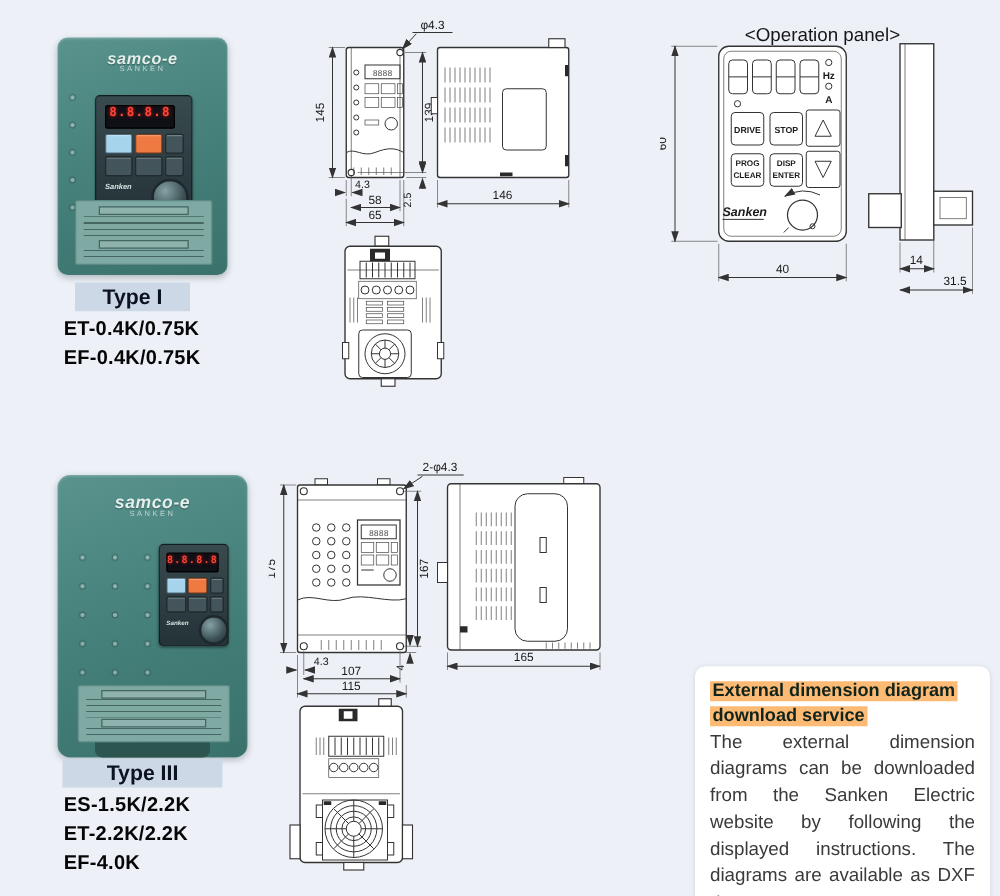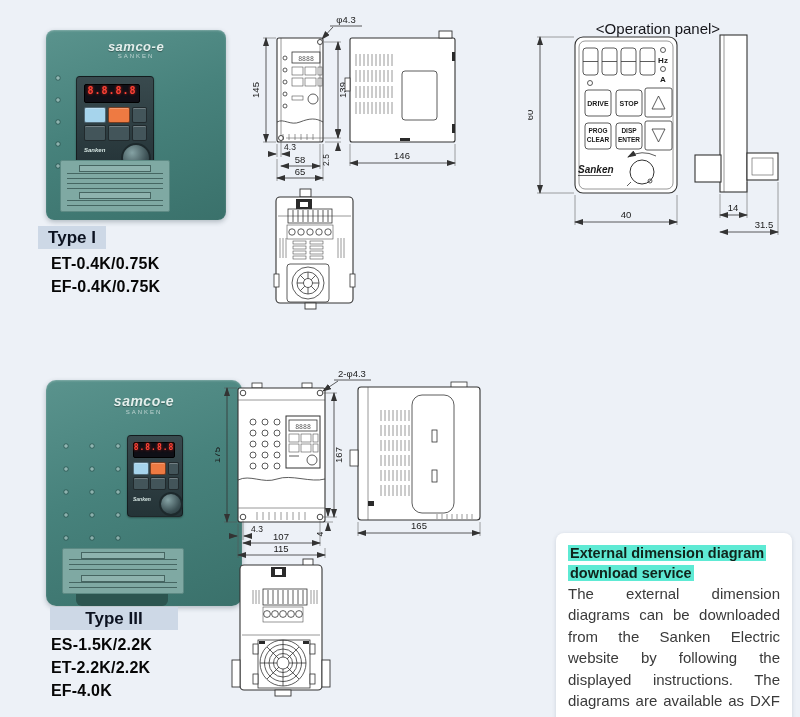--- a/index.html
+++ b/index.html
@@ -3,21 +3,21 @@
 <meta charset="utf-8">
 <style>
   html,body{margin:0;padding:0;background:#e9eef5;}
   #page{position:relative;width:800px;height:717px;background:#edf1f7;overflow:hidden;
         font-family:"Liberation Sans",sans-serif;color:#111;}
   .abs{position:absolute;}
 
   
   .product{position:absolute;border-radius:8px;
     background:linear-gradient(160deg,#5a938d 0%,#47827c 45%,#3a716b 100%);
-    box-shadow:0 2px 5px rgba(40,60,70,.30), inset 0 1px 2px rgba(255,255,255,.25);padding-left:44px;}
+    box-shadow:0 2px 5px rgba(40,60,70,.30), inset 0 1px 2px rgba(255,255,255,.25);}
   .brand{position:absolute;left:0;right:0;text-align:center;color:#e3efec;
     font-style:italic;font-weight:bold;letter-spacing:.5px;text-shadow:0 1px 1px rgba(0,0,0,.35);}
   .brand-sub{position:absolute;left:0;right:0;text-align:center;color:rgba(255,255,255,.62);
     font-size:6px;letter-spacing:2px;}
   .kpanel{position:absolute;background:linear-gradient(#394a4e,#243337);
     border:1px solid rgba(0,0,0,.45);border-radius:4px;box-shadow:0 1px 2px rgba(0,0,0,.35);}
   .kdisp{position:absolute;background:#0f0f16;border-radius:2px;border:1px solid #000;
     display:flex;align-items:flex-start;justify-content:center;}
   .kdisp span{color:#ff4438;font-family:"DejaVu Sans Mono",monospace;font-weight:bold;
     text-shadow:0 0 3px rgba(255,40,20,.8);letter-spacing:1px;}
@@ -57,21 +57,21 @@
   .dim{stroke:#333;stroke-width:.8;fill:none;}
   .dk{fill:#2a2a2a;stroke:none;}
 
   
   .op-title{position:absolute;font-size:15px;color:#15151a;margin-top:12px;}
 
   
   .dlbox{position:absolute;background:#ffffff;border-radius:8px;padding:10px 12px 8px 12px;
     box-shadow:0 1px 4px rgba(60,80,100,.18);}
   .dl-title{font-size:14.5px;font-weight:bold;color:#10241c;line-height:1.38;}
-  .dl-title span{background:#5eead4;padding:0 2px;box-decoration-break:clone;-webkit-box-decoration-break:clone;}
+  .dl-title span{background:#fdba74;padding:0 2px;box-decoration-break:clone;-webkit-box-decoration-break:clone;}
   .dl-url{font-size:15px;font-weight:bold;color:#2e86c5;margin:3px 0 2px 0;}
   .dl-body{font-size:15px;color:#3a3a3a;text-align:justify;line-height:1.43;}
 </style>
 </head>
 <body>
 
 <div id="page">
 
   <div class="product" style="left:46px;top:30px;width:136px;height:190px;">
     <div class="brand" style="top:9px;font-size:13px;">samco-e</div>
@@ -91,21 +91,21 @@
       <div class="kknob" style="left:44px;top:66px;width:26px;height:26px;"></div>
     </div>
     <div class="wlabel" style="left:14px;top:130px;width:108px;height:50px;">
       <div class="wbar" style="top:4px;"></div>
       <div class="wlines" style="top:12px;height:18px;"></div>
       <div class="wbar" style="top:31px;"></div>
       <div class="wlines" style="top:39px;height:8px;"></div>
     </div>
   </div>
 
-  <div class="typelabel" style="left:38px;top:226px;width:68px;height:23px;">Type I</div>
+  <div class="typelabel" style="left:60px;top:226px;width:92px;height:23px;">Type I</div>
   <div class="models" style="left:51px;top:252px;">
     <div>ET-0.4K/0.75K</div>
     <div>EF-0.4K/0.75K</div>
   </div>
 
   <svg class="abs" style="left:243px;top:8px;" width="230" height="310" viewBox="0 0 230 310">
     <defs>
       <marker id="aeA" markerWidth="9" markerHeight="8" refX="8" refY="3" orient="auto" markerUnits="userSpaceOnUse">
           <path d="M0,0 L9,3 L0,6 Z" fill="#333"></path>
         </marker>

